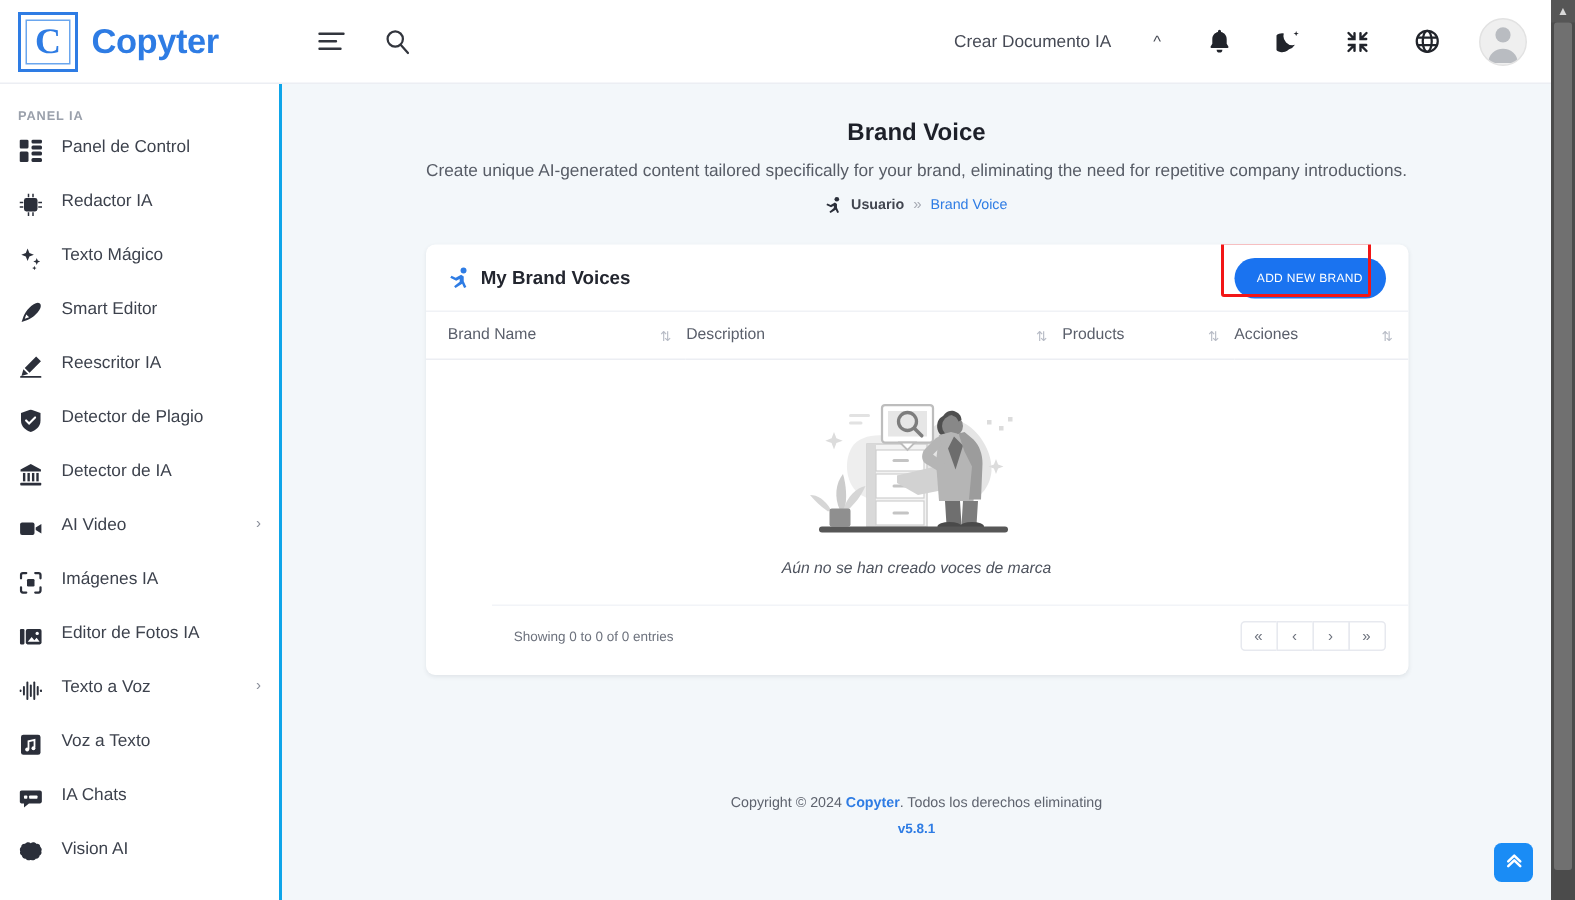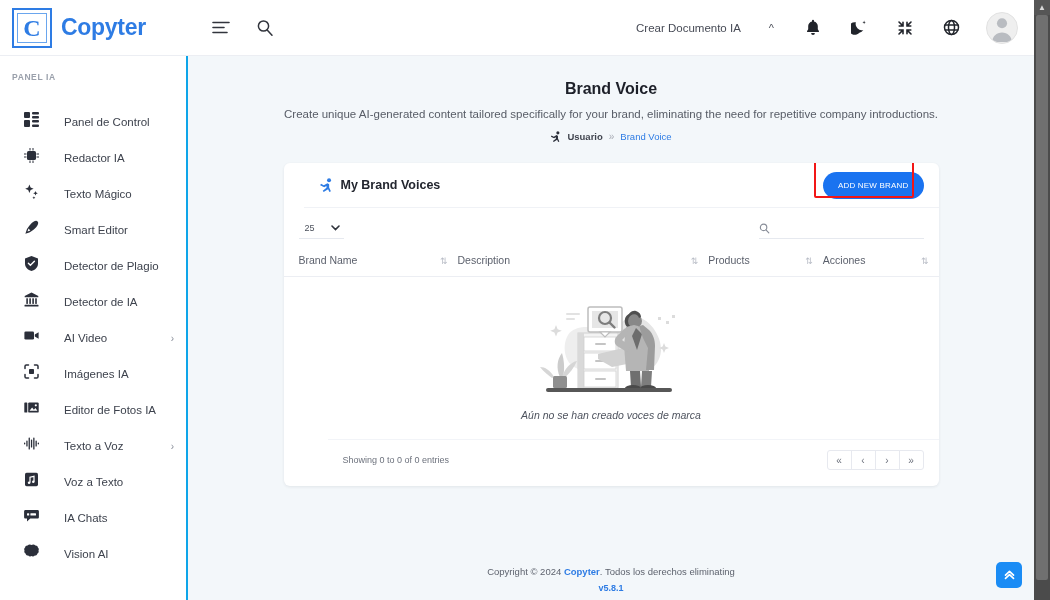--- a/index.html
+++ b/index.html
@@ -74,23 +74,23 @@
     background: #ffffff;
     border-right: 2px solid #0ea5e9;
     padding-top: 16px;
     overflow: hidden;
   }
   .side-section-title {
     font-size: 8.5px; color: #9aa0ab; letter-spacing: 0.6px;
     padding: 0 0 10px 12px; font-weight: 600;
   }
   .side-item {
-    display: flex; align-items: flex-end;
+    display: flex; align-items: flex-start;
     height: 36px; padding: 0 12px;
-    cursor: pointer; gap: 24px; margin-left: 11px;
+    cursor: pointer; gap: 12px;
   }
   .side-ico {
     width: 17px; min-width: 17px; height: 17px;
     display: flex; align-items: center; justify-content: center;
     color: #2b2f3a;
   }
   .side-label { font-size: 11.5px; color: #3d424d; white-space: nowrap; }
   .side-chev { margin-left: auto; color: #8a8f9a; font-size: 10px; }
 
   
@@ -121,21 +121,20 @@
     width: 655px;
     background: #ffffff;
     border-radius: 6px;
     box-shadow: 0 1px 3px rgba(40,50,70,0.09);
     overflow: hidden;
   }
   .card-head {
     height: 45px; display: flex; align-items: center;
     padding: 0 15px; border-bottom: 1px solid #f0f2f6;
     position: relative;
-    margin-left: 20px;
   }
   .card-head-ico { color: #2e7ce4; display: flex; align-items: center; margin-right: 8px; }
   .card-head-title { font-size: 12.5px; font-weight: bold; color: #23262f; }
   .add-brand-wrap { margin-left: auto; position: relative; }
   .highlight-box {
     position: absolute; left: -9px; top: -11px;
     width: 100px; height: 37px;
     border: 2px solid #f21616; border-radius: 2px;
     pointer-events: none;
   }
@@ -362,20 +361,29 @@
 
       <div class="side-item">
         <span class="side-ico">
           <svg width="15" height="15" viewBox="0 0 15 15" fill="#2b2f3a">
               <path d="M13.6 1.4c-1.6-1.5-4.5.3-7 2.8-1.8 1.8-3.2 4-3.9 5.6l-1.3 3.9 3.9-1.3c1.7-.7 3.8-2.1 5.6-3.9 2.5-2.5 4.3-5.4 2.7-7.1zM3.5 11.5l1-2.9 1.9 1.9z"></path>
             </svg>
         </span>
         <span class="side-label">Smart Editor</span>
       </div>
 
+      <div class="side-item">
+        <span class="side-ico">
+          <svg width="15" height="15" viewBox="0 0 15 15" fill="#2b2f3a">
+              <path d="M11.1 0.7l3.2 3.2-7.6 7.6-3.2-3.2zM2.6 9.2l3.2 3.2-4.5 1.3z"></path>
+              <rect x="0.4" y="13.6" width="14.2" height="1.3" rx="0.6"></rect>
+            </svg>
+        </span>
+        <span class="side-label">Reescritor IA</span>
+      </div>
 
       <div class="side-item">
         <span class="side-ico">
           <svg width="15" height="15" viewBox="0 0 15 15" fill="#2b2f3a">
               <path d="M7.5 0L14 2.4v5c0 4-2.8 6.4-6.5 7.6C3.8 13.8 1 11.4 1 7.4v-5z"></path>
               <path d="M4.4 7.3l2 2 4-4" stroke="#fff" stroke-width="1.4" fill="none" stroke-linecap="round"></path>
             </svg>
         </span>
         <span class="side-label">Detector de Plagio</span>
       </div>
@@ -503,39 +511,20 @@
                 <path d="M7.2 4.4L4.1 6.2 1.7 5 1 6.2l3.4 1.7 2-1.1v1.6L3.2 11l.8 1 3.8-2.4 1.1 2.4 1.3-.6-1.5-3.3V5.4z"></path>
               </svg>
           </span>
           <span class="card-head-title">My Brand Voices</span>
           <div class="add-brand-wrap">
             <div class="highlight-box"></div>
             <button class="btn-primary">ADD NEW BRAND</button>
           </div>
         </div>
 
-        <div class="card-controls">
-          <div class="len-select">
-            <span class="len-val">25</span>
-            <span class="len-caret">
-              <svg width="9" height="6" viewBox="0 0 9 6" fill="none" stroke="#30343d" stroke-width="1.6" stroke-linecap="round">
-                  <path d="M1 1l3.5 3.5L8 1"></path>
-                </svg>
-            </span>
-          </div>
-          <div class="search-wrap">
-            <span class="search-ico">
-              <svg width="11" height="11" viewBox="0 0 12 12" fill="none">
-                  <circle cx="5" cy="4.8" r="3.5" stroke="#8a8f9a" stroke-width="1.3"></circle>
-                  <path d="M7.6 7.5l3.1 3.3" stroke="#8a8f9a" stroke-width="1.3" stroke-linecap="round"></path>
-                </svg>
-            </span>
-            <input class="search-input" type="text" placeholder="" style="">
-          </div>
-        </div>
 
         <table class="dt">
           <thead>
             <tr>
               <th class="c1">
                 <span>Brand Name</span>
                 <span class="sort-ico">⇅</span>
               </th>
               <th class="c2">
                 <span>Description</span>

